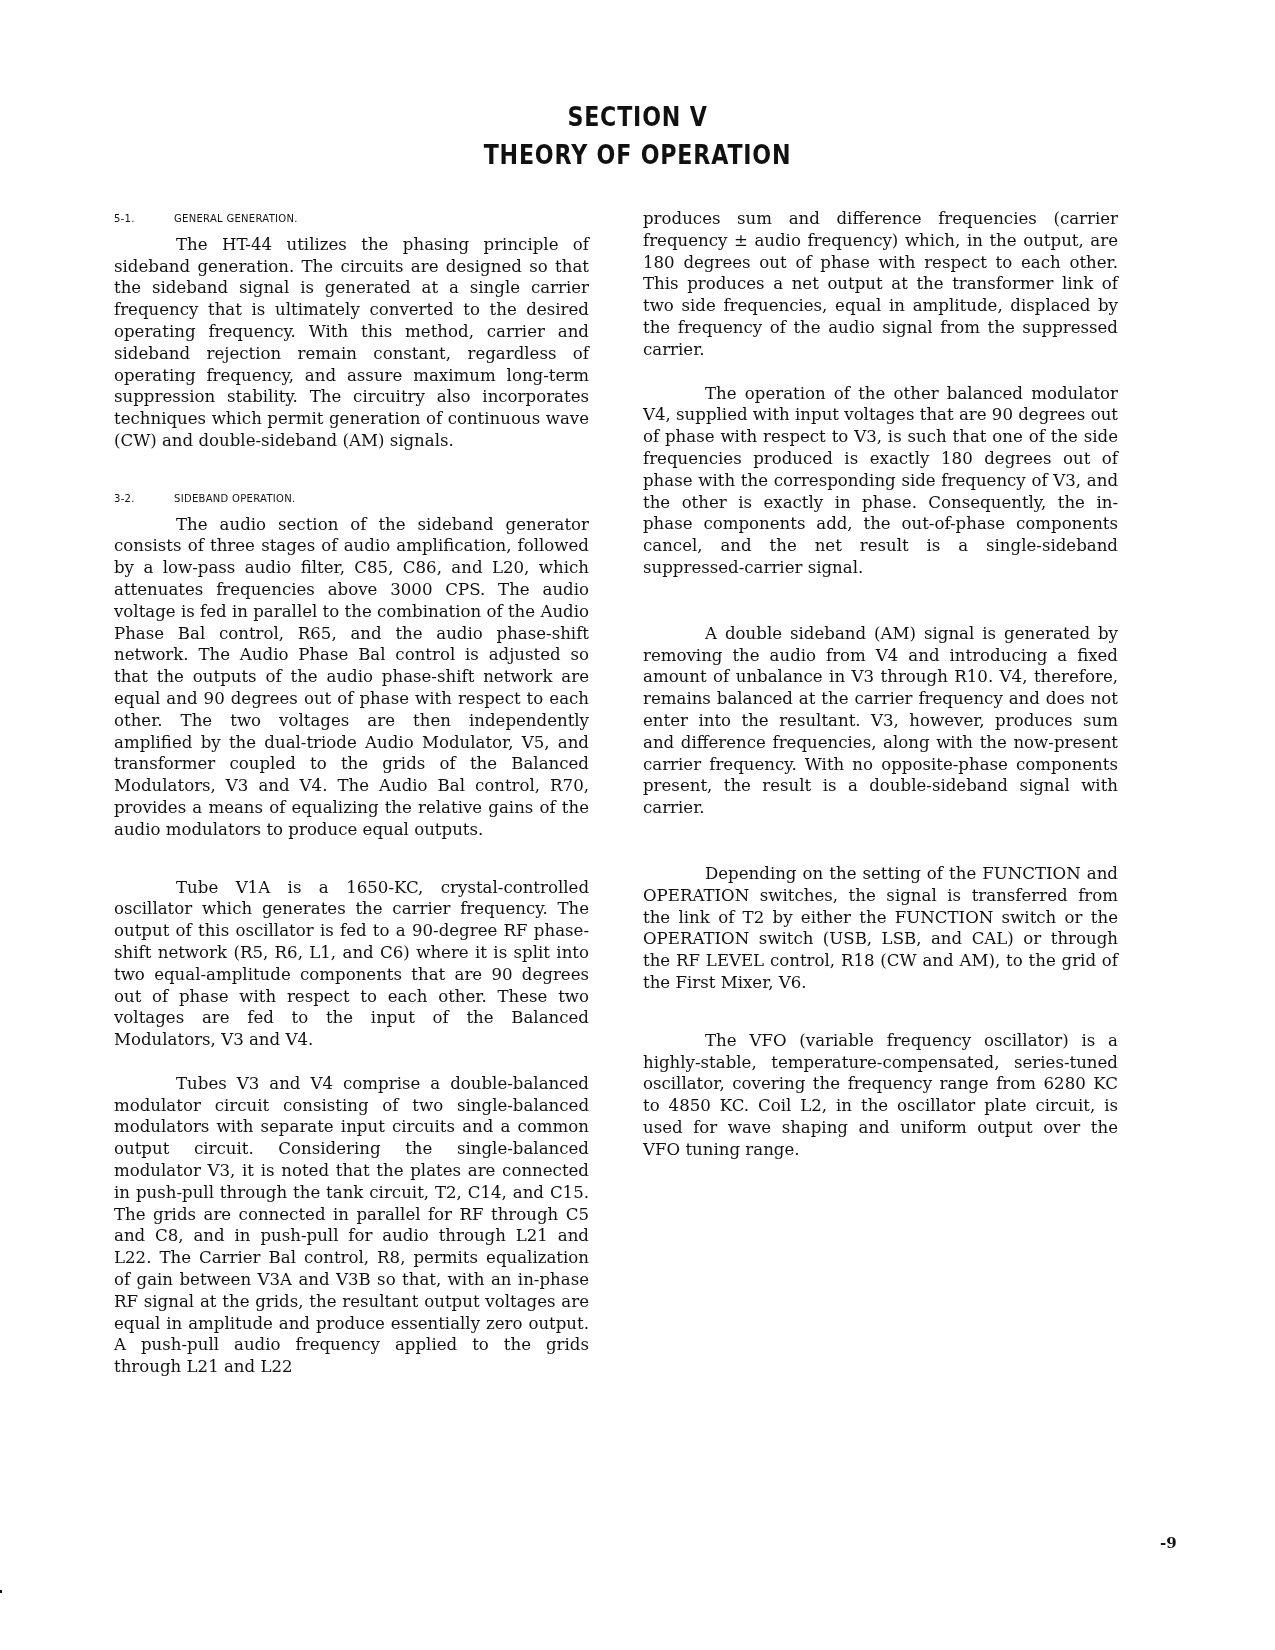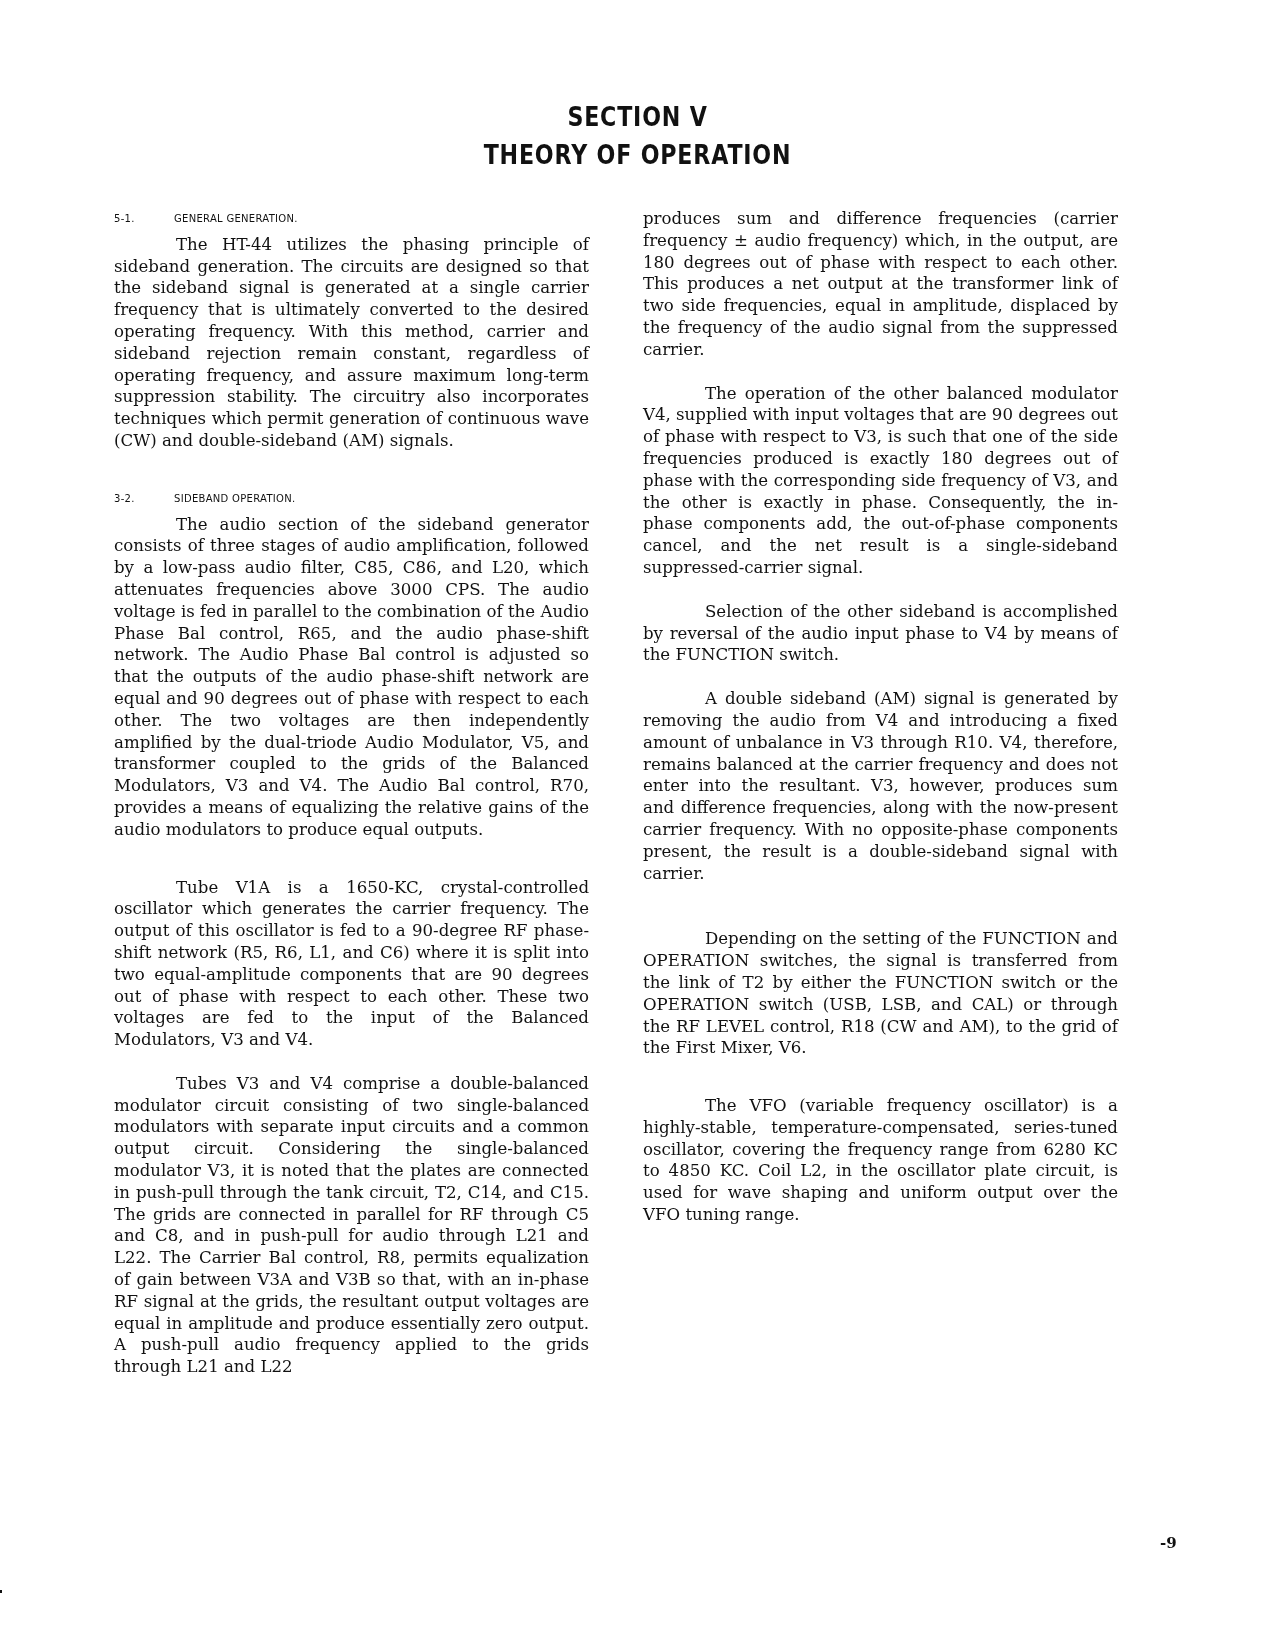--- a/index.html
+++ b/index.html
@@ -66,21 +66,20 @@
   <p>Tube V1A is a 1650-KC, crystal-controlled oscillator which generates the carrier frequency. The output of this oscillator is fed to a 90-degree RF phase-shift network (R5, R6, L1, and C6) where it is split into two equal-amplitude components that are 90 degrees out of phase with respect to each other. These two voltages are fed to the input of the Balanced Modulators, V3 and V4.</p>
   <div class="gap-m"></div>
   <p>Tubes V3 and V4 comprise a double-balanced modulator circuit consisting of two single-balanced modulators with separate input circuits and a common output circuit. Considering the single-balanced modulator V3, it is noted that the plates are connected in push-pull through the tank circuit, T2, C14, and C15. The grids are connected in parallel for RF through C5 and C8, and in push-pull for audio through L21 and L22. The Carrier Bal control, R8, permits equalization of gain between V3A and V3B so that, with an in-phase RF signal at the grids, the resultant output voltages are equal in amplitude and produce essentially zero output. A push-pull audio frequency applied to the grids through L21 and L22</p>
 </div>
 
 <div class="col col-right">
   <p style="text-indent:0">produces sum and difference frequencies (carrier frequency ± audio frequency) which, in the output, are 180 degrees out of phase with respect to each other. This produces a net output at the transformer link of two side frequencies, equal in amplitude, displaced by the frequency of the audio signal from the suppressed carrier.</p>
   <div class="gap-m"></div>
   <p>The operation of the other balanced modulator V4, supplied with input voltages that are 90 degrees out of phase with respect to V3, is such that one of the side frequencies produced is exactly 180 degrees out of phase with the corresponding side frequency of V3, and the other is exactly in phase. Consequently, the in-phase components add, the out-of-phase components cancel, and the net result is a single-sideband suppressed-carrier signal.</p>
   <div class="gap-m"></div>
-  <p>Selection of the other sideband is accomplished by reversal of the audio input phase to V4 by means of the FUNCTION switch.</p>
   <div class="gap-m"></div>
   <p>A double sideband (AM) signal is generated by removing the audio from V4 and introducing a fixed amount of unbalance in V3 through R10. V4, therefore, remains balanced at the carrier frequency and does not enter into the resultant. V3, however, produces sum and difference frequencies, along with the now-present carrier frequency. With no opposite-phase components present, the result is a double-sideband signal with carrier.</p>
   <div class="gap-m"></div>
   <div class="gap-m"></div>
   <p>Depending on the setting of the FUNCTION and OPERATION switches, the signal is transferred from the link of T2 by either the FUNCTION switch or the OPERATION switch (USB, LSB, and CAL) or through the RF LEVEL control, R18 (CW and AM), to the grid of the First Mixer, V6.</p>
   <div class="gap-l"></div>
 
   <p>The VFO (variable frequency oscillator) is a highly-stable, temperature-compensated, series-tuned oscillator, covering the frequency range from 6280 KC to 4850 KC. Coil L2, in the oscillator plate circuit, is used for wave shaping and uniform output over the VFO tuning range.</p>
 </div>
 

